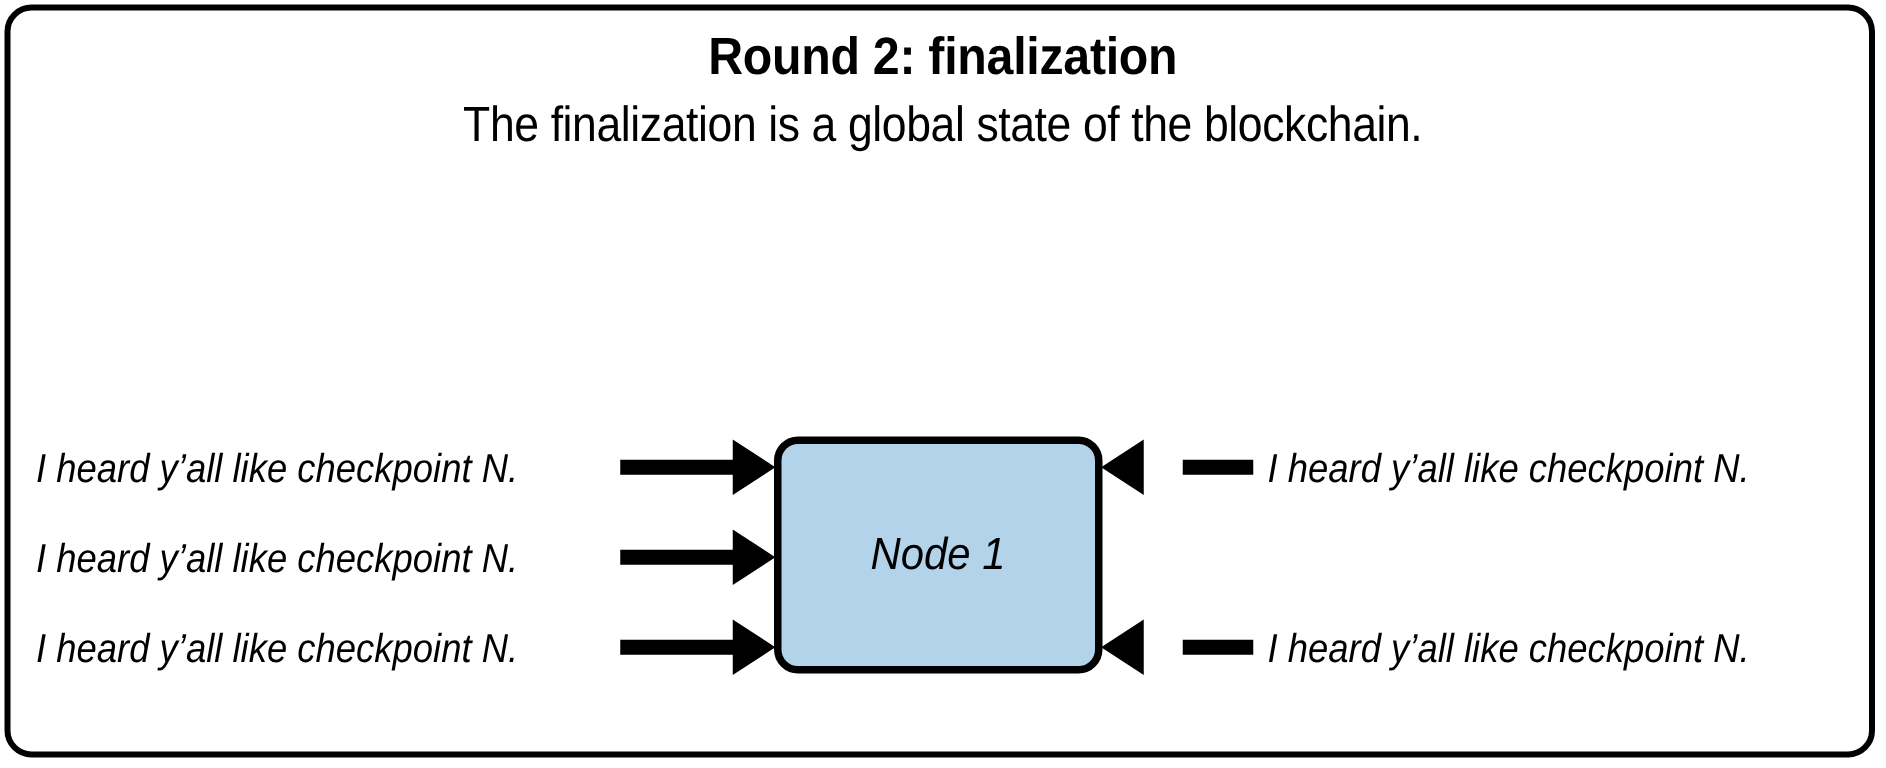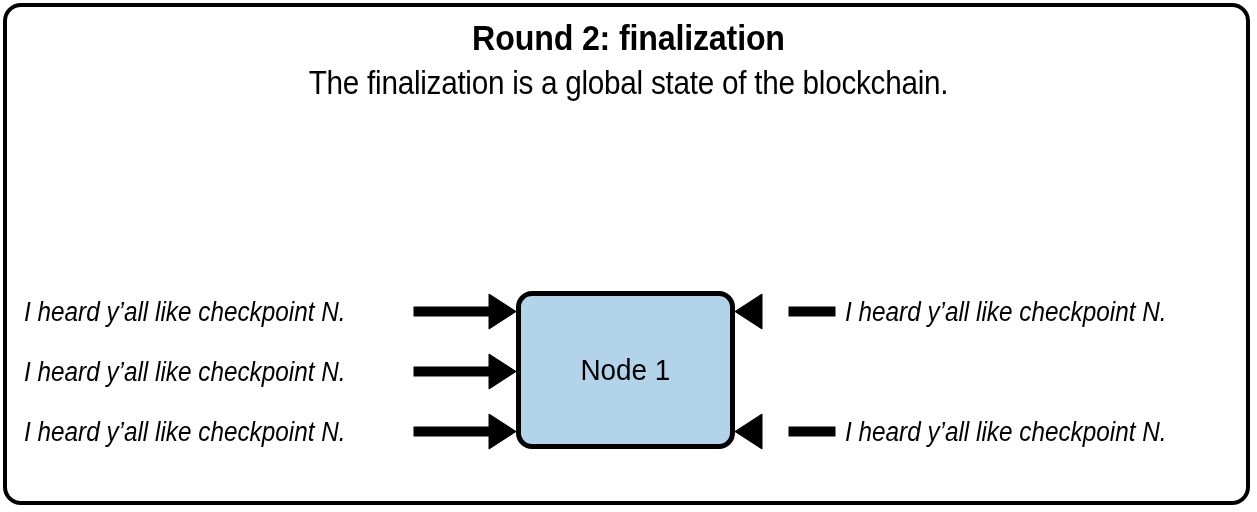--- a/index.html
+++ b/index.html
@@ -51,21 +51,21 @@
   }
 
   
   .node{
     position:absolute;left:516px;top:291px;
     width:219px;height:158px;
     box-sizing:border-box;
     background:#b2d3ea;
     border:5px solid #000;
     border-radius:16px;
-    display:flex;align-items:center;justify-content:center;
+    display:flex;align-items:center;justify-content:center;font-style:italic;
   }
   .node-label{
     font-size:30px;color:#000;
     transform:scaleX(.93);
     white-space:nowrap;
   }
 
   
   .arrow-svg{position:absolute;left:0;top:0;width:1257px;height:512px;pointer-events:none;}
 

